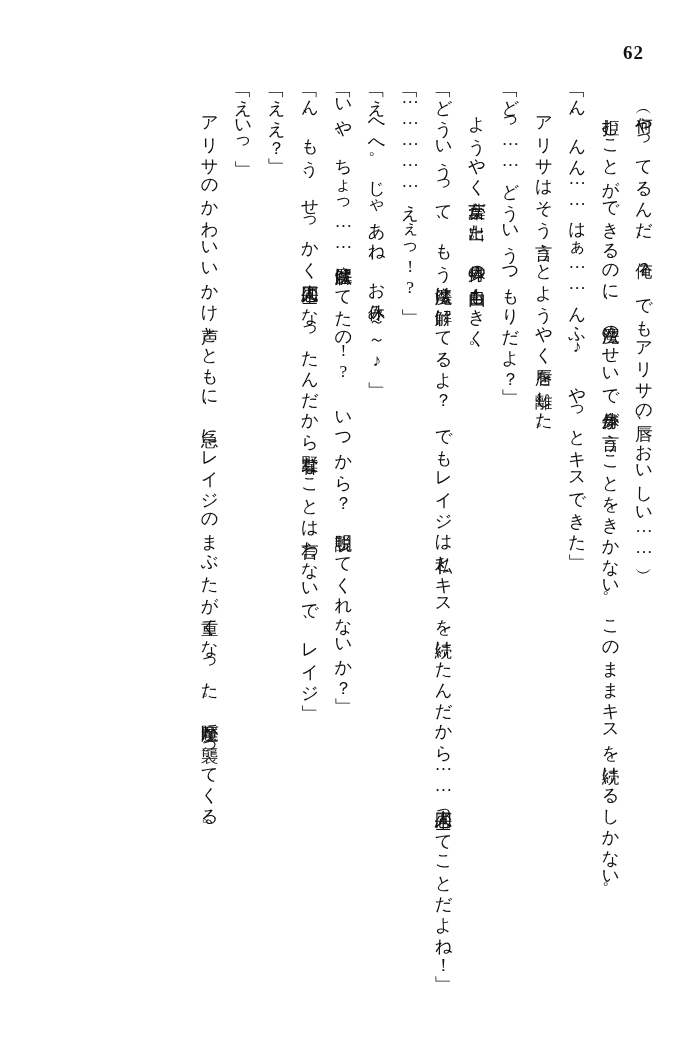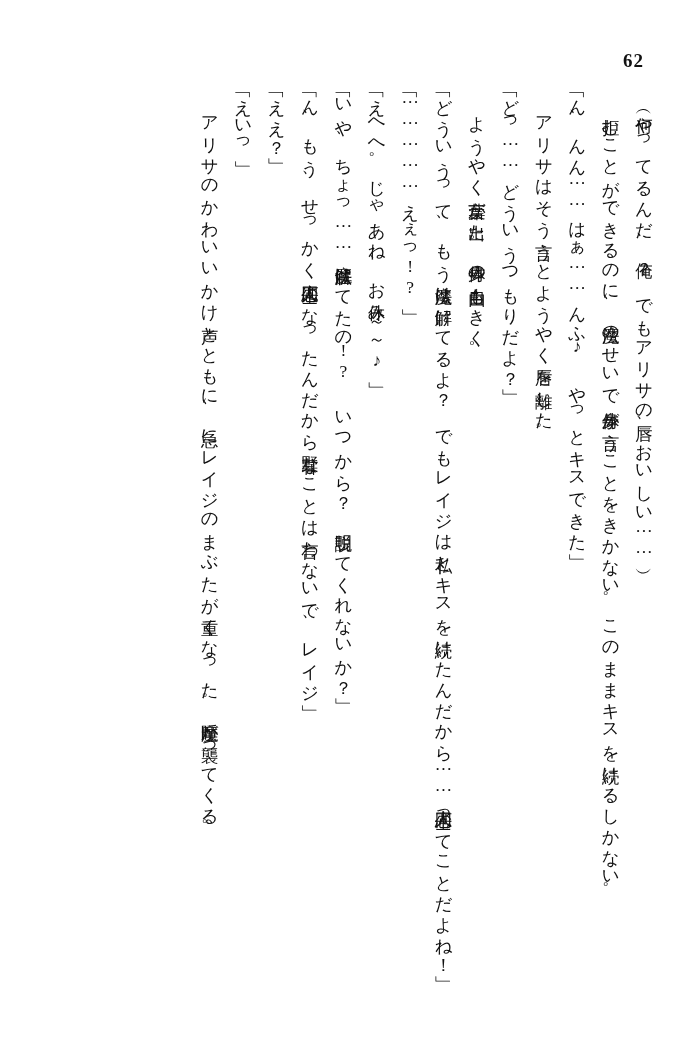--- a/index.html
+++ b/index.html
@@ -27,21 +27,20 @@
   
   .page-number {
     position: absolute;
     top: 42px;
     right: 56px;
     font-size: 19px;
     font-weight: bold;
     letter-spacing: 1px;
     font-family: "Liberation Serif", "DejaVu Serif", serif;
     color: #111;
-    margin-top: 8px;
   }
 
   
   .body-text {
     position: absolute;
     top: 86px;
     right: 40px;
     left: 44px;
     height: 930px;
     writing-mode: vertical-rl;

